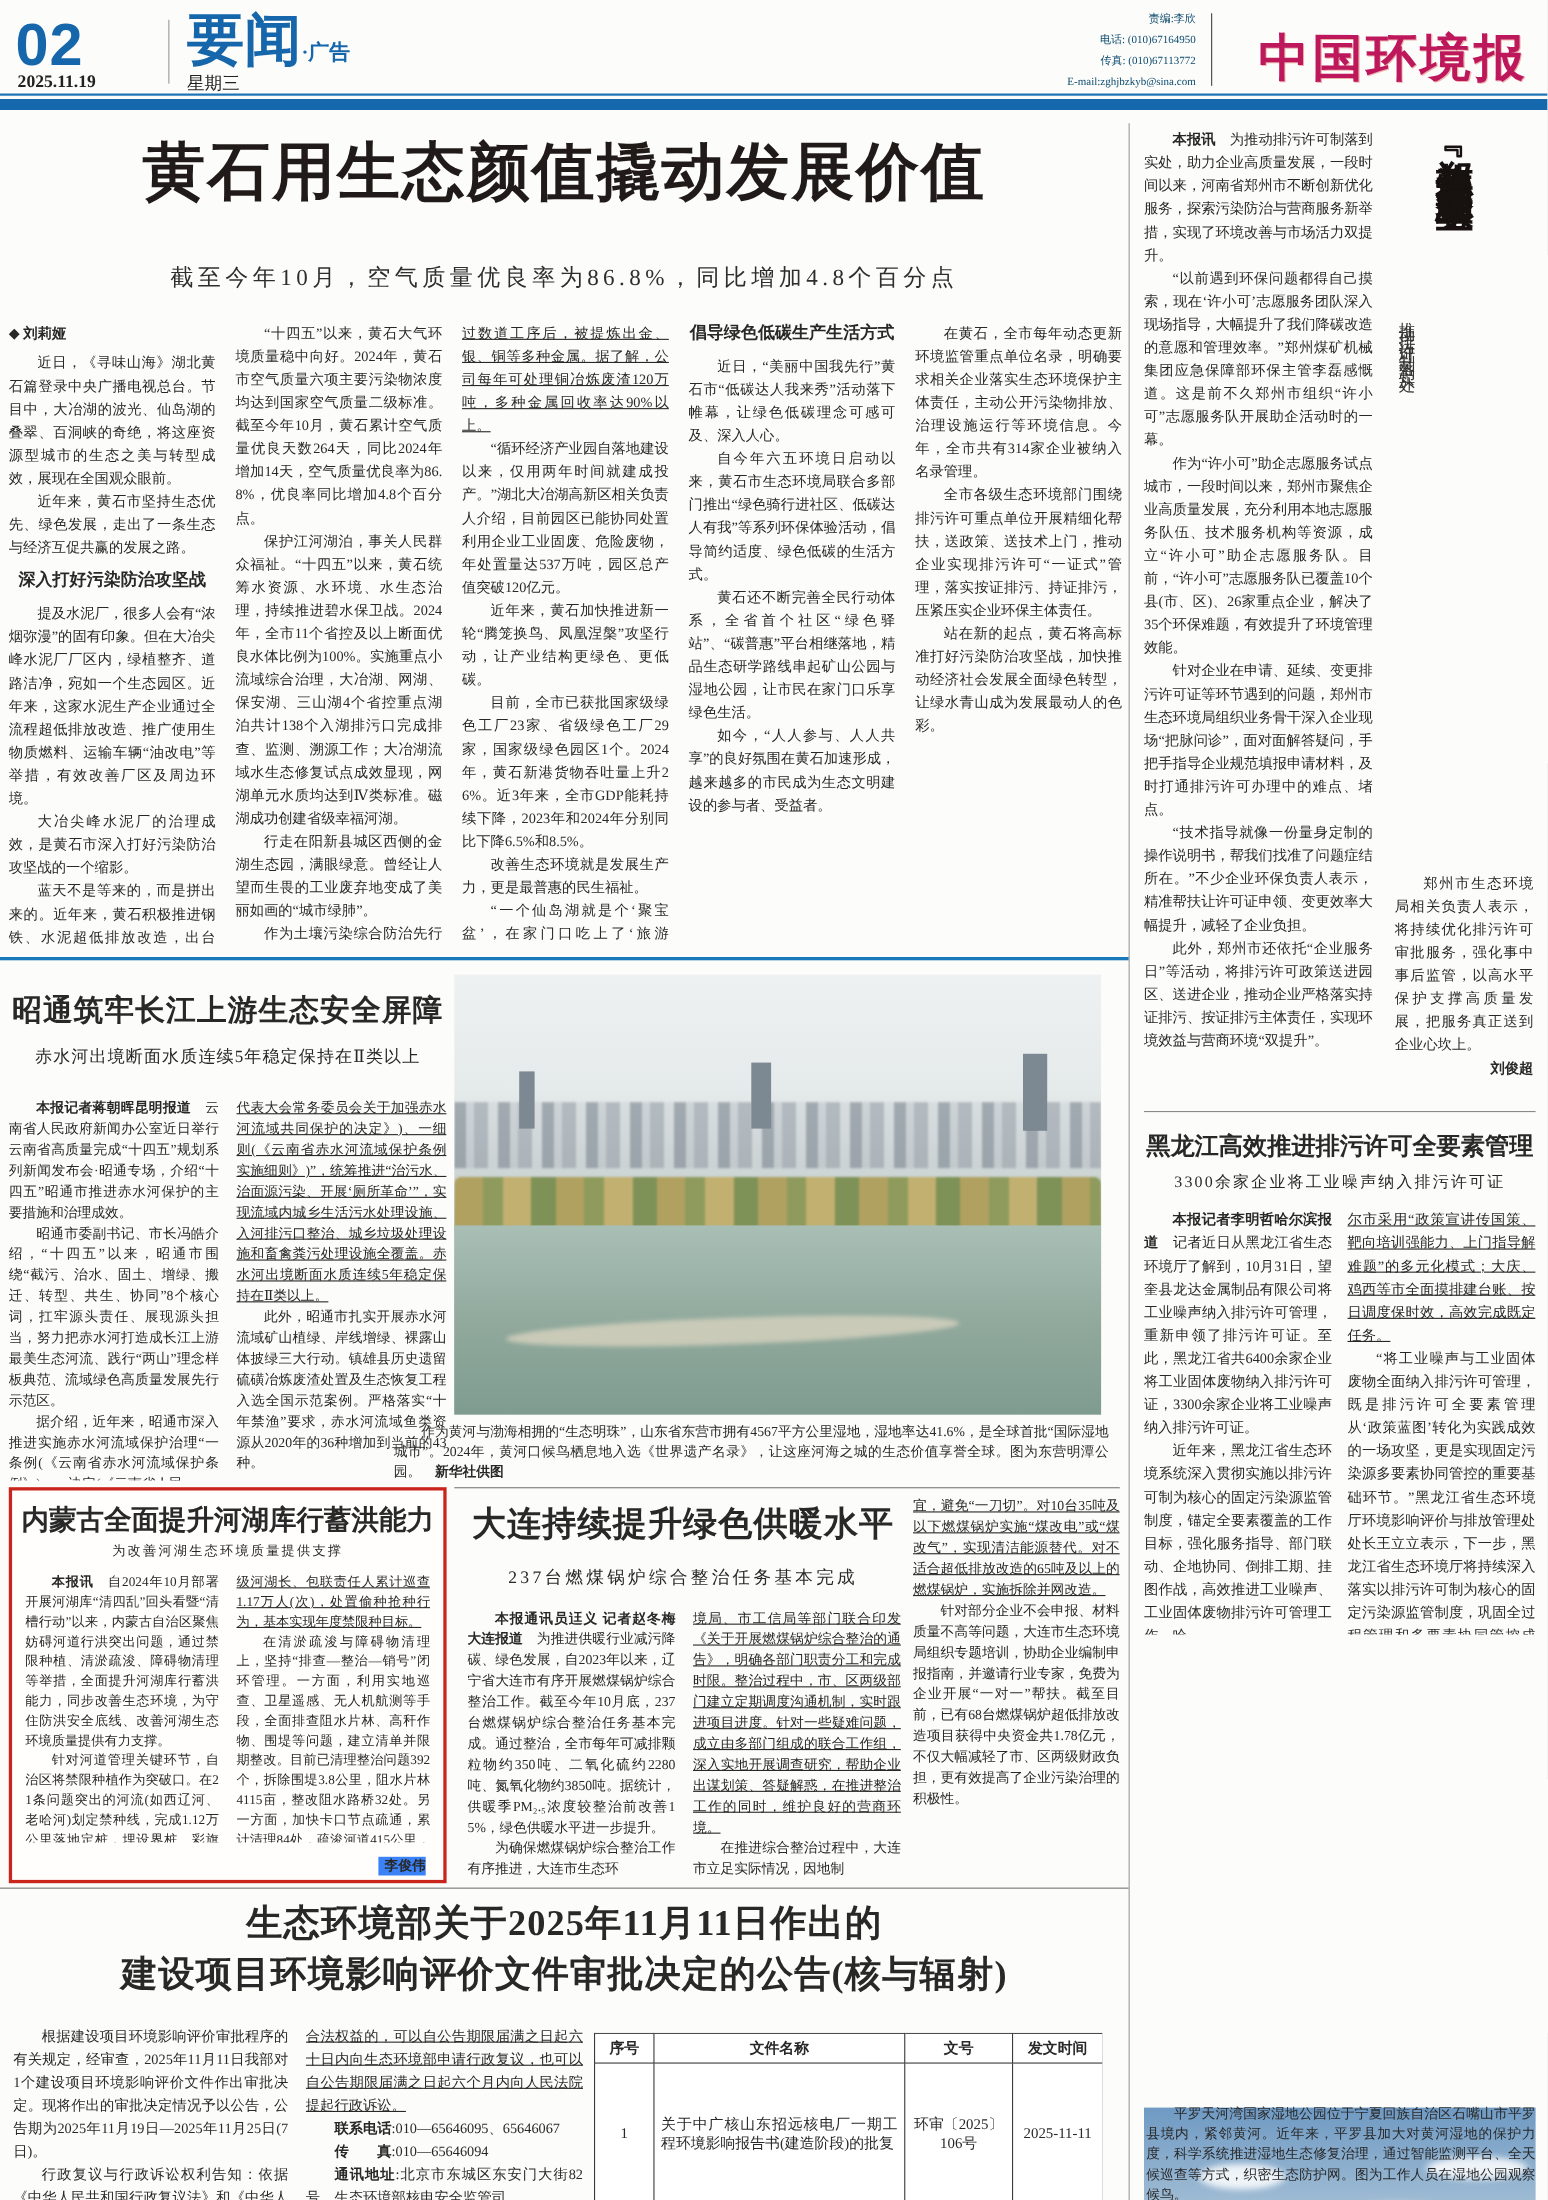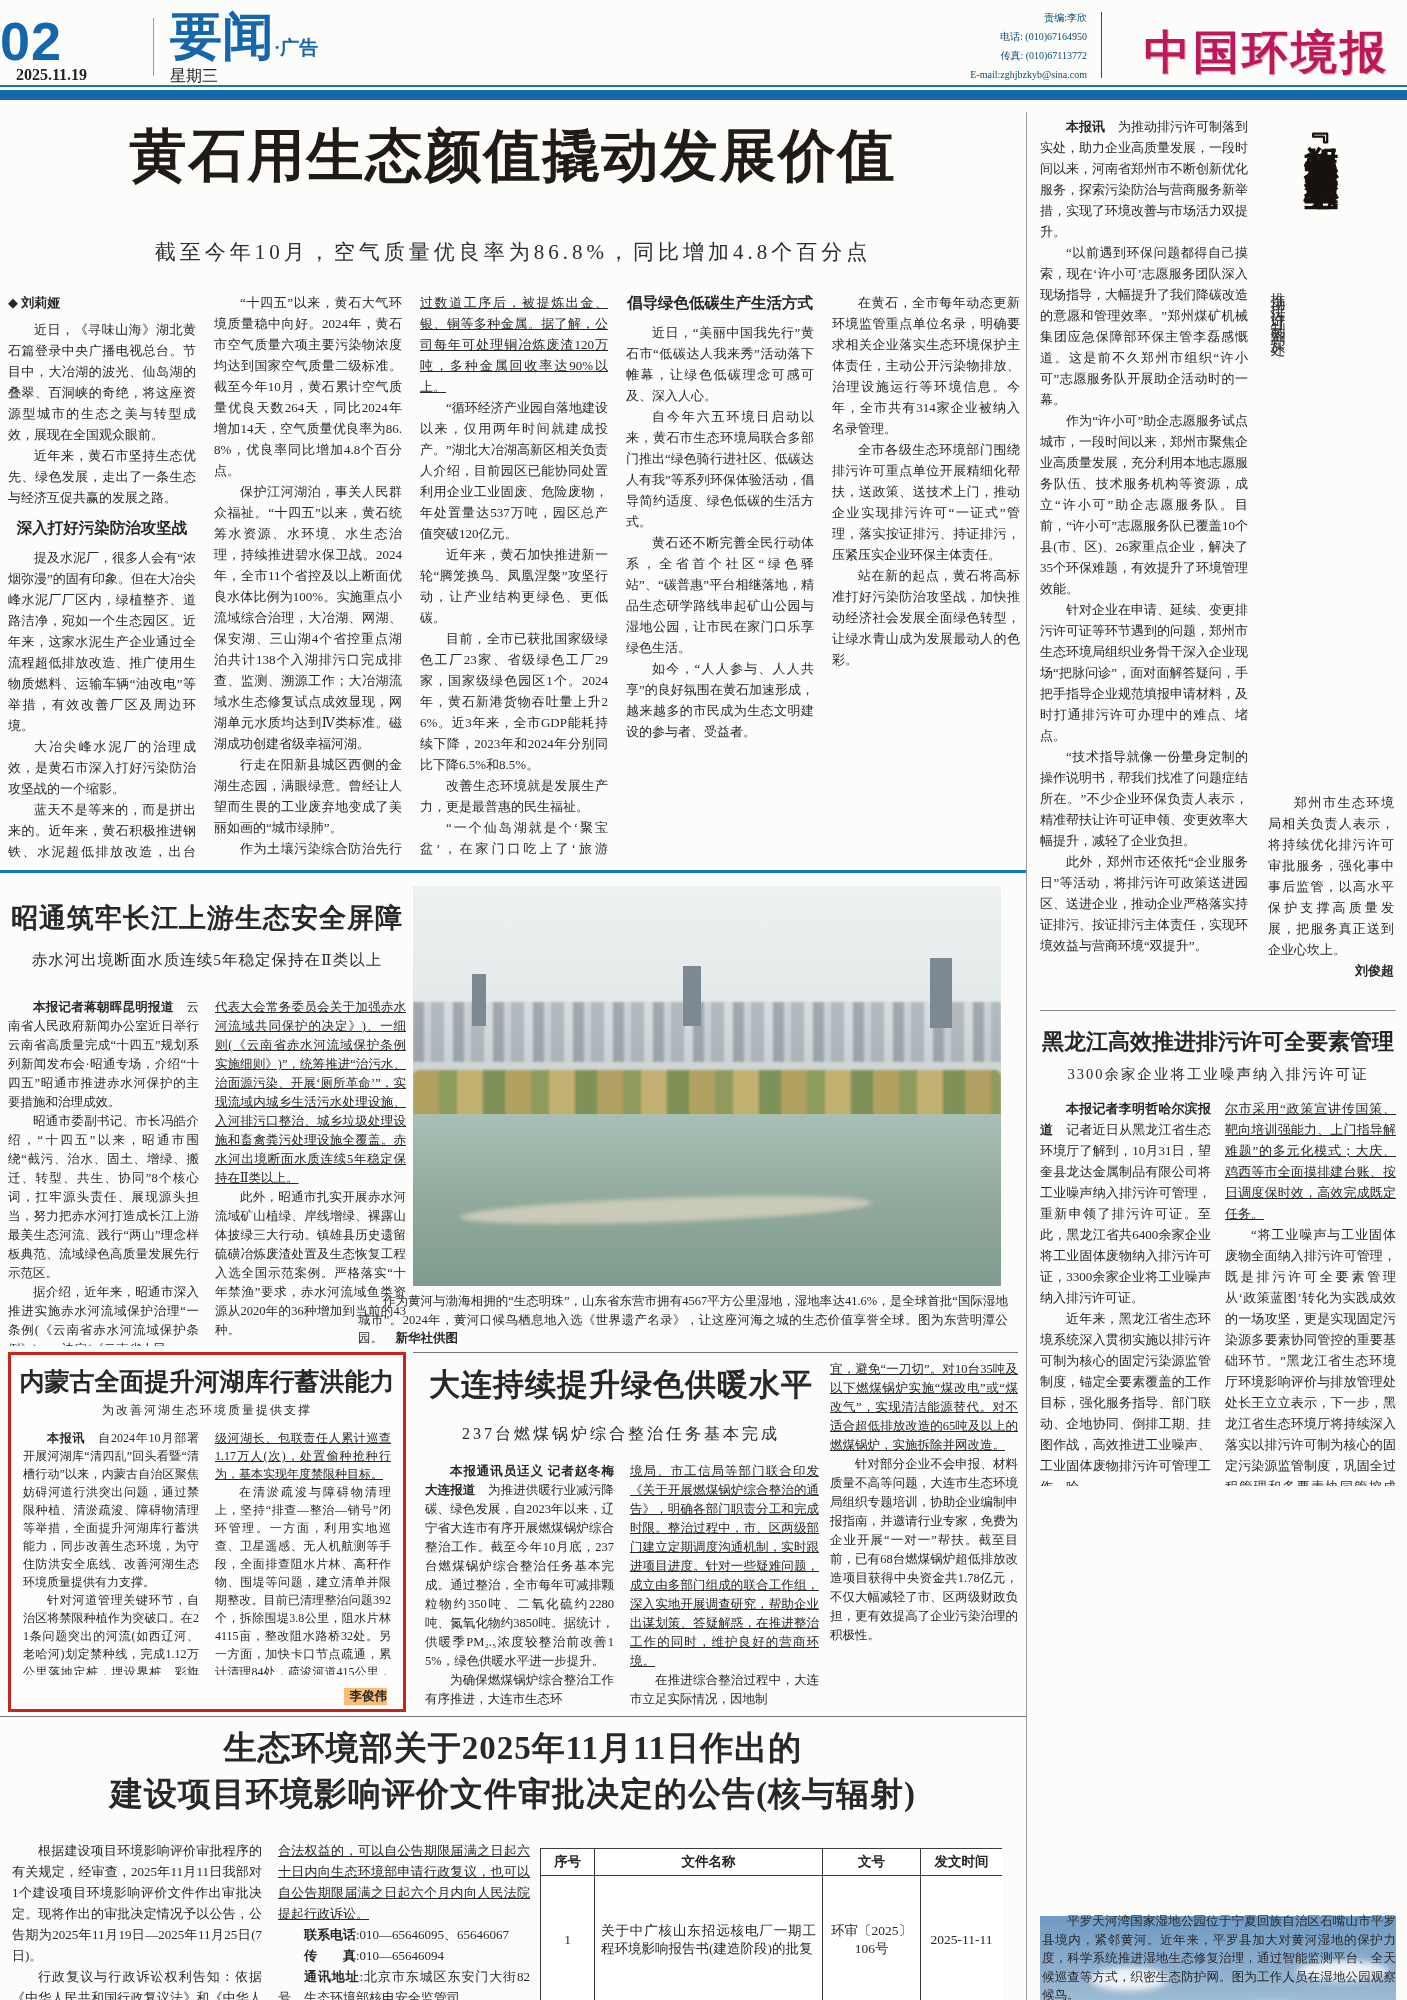--- a/index.html
+++ b/index.html
@@ -63,21 +63,21 @@
                 radial-gradient(70px 16px at 85% 25%,#fff 0 60%,transparent 70%);filter:blur(3px);}
 
   .cap{font-size:12.5px;line-height:18.5px;}
   .credit{font-weight:bold;}
 </style>
 </head>
 <body>
 
 <div class="page">
 
-  <div class="abs" style="left:0;top:10px;text-align:right;">
+  <div class="abs" style="left:14px;top:10px;text-align:right;">
     <span class="pgnum blue sans">02</span>
   </div>
   <div class="abs vline" style="left:153px;top:18px;height:58px;"></div>
   <div class="abs" style="left:170px;top:2px;">
     <span class="secname blue">要闻</span><span class="secsub blue">·广告</span>
   </div>
   <div class="abs hdate" style="left:16px;top:66px;">2025.11.19</div>
   <div class="abs hdate" style="left:170px;top:66px;font-weight:normal;">星期三</div>
 
   <div class="abs edinfo" style="right:320px;top:8px;width:280px;">
@@ -176,21 +176,21 @@
     <div class="cols jt" style="margin:10px 12px 0;height:246px;font-size:12px;line-height:18px;overflow:hidden;gap:16px;">
       <div>
         <p class="para"><b class="lede">本报讯　</b><span>自2024年10月部署开展河湖库“清四乱”回头看暨“清槽行动”以来，内蒙古自治区聚焦妨碍河道行洪突出问题，通过禁限种植、清淤疏浚、障碍物清理等举措，全面提升河湖库行蓄洪能力，同步改善生态环境，为守住防洪安全底线、改善河湖生态环境质量提供有力支撑。</span></p>
         <p class="para">针对河道管理关键环节，自治区将禁限种植作为突破口。在21条问题突出的河流(如西辽河、老哈河)划定禁种线，完成1.12万公里落地定桩，埋设界桩、彩旗等16.7万根(个)，57个旗(县、区)同步发布禁限种令。各</p>
       </div>
       <div>
         <p class="noind">级河湖长、包联责任人累计巡查1.17万人(次)，处置偷种抢种行为，基本实现年度禁限种目标。</p>
         <p class="para">在清淤疏浚与障碍物清理上，坚持“排查—整治—销号”闭环管理。一方面，利用实地巡查、卫星遥感、无人机航测等手段，全面排查阻水片林、高秆作物、围堤等问题，建立清单并限期整改。目前已清理整治问题392个，拆除围堤3.8公里，阻水片林4115亩，整改阻水路桥32处。另一方面，加快卡口节点疏通，累计清理84处，疏浚河道415公里，应急疏浚老哈河152公里、西辽河干流245公里。</p>
       </div>
     </div>
-    <div class="abs byline-r" style="right:16px;bottom:4px;font-size:12.5px;background:#fdba74;padding-left:6px;">李俊伟</div>
+    <div class="abs byline-r" style="right:16px;bottom:4px;font-size:12.5px;background:#3b82f6;padding-left:6px;">李俊伟</div>
   </div>
 
   <div>
     <div class="abs ctr" style="left:420px;top:1364px;width:402px;font-size:31px;font-weight:900;letter-spacing:1px;">大连持续提升绿色供暖水平</div>
     <div class="abs ctr" style="left:420px;top:1424px;width:402px;font-size:16px;letter-spacing:3px;">237台燃煤锅炉综合整治任务基本完成</div>
     <div class="abs cols col-txt-s jt" style="left:425px;top:1462px;width:394px;height:246px;gap:16px;">
       <div>
         <p class="para"><b class="lede">本报通讯员迋义 记者赵冬梅大连报道　</b><span>为推进供暖行业减污降碳、绿色发展，自2023年以来，辽宁省大连市有序开展燃煤锅炉综合整治工作。截至今年10月底，237台燃煤锅炉综合整治任务基本完成。通过整治，全市每年可减排颗粒物约350吨、二氧化硫约2280吨、氮氧化物约3850吨。据统计，供暖季PM₂.₅浓度较整治前改善15%，绿色供暖水平进一步提升。</span></p>
         <p class="para">为确保燃煤锅炉综合整治工作有序推进，大连市生态环</p>
       </div>

